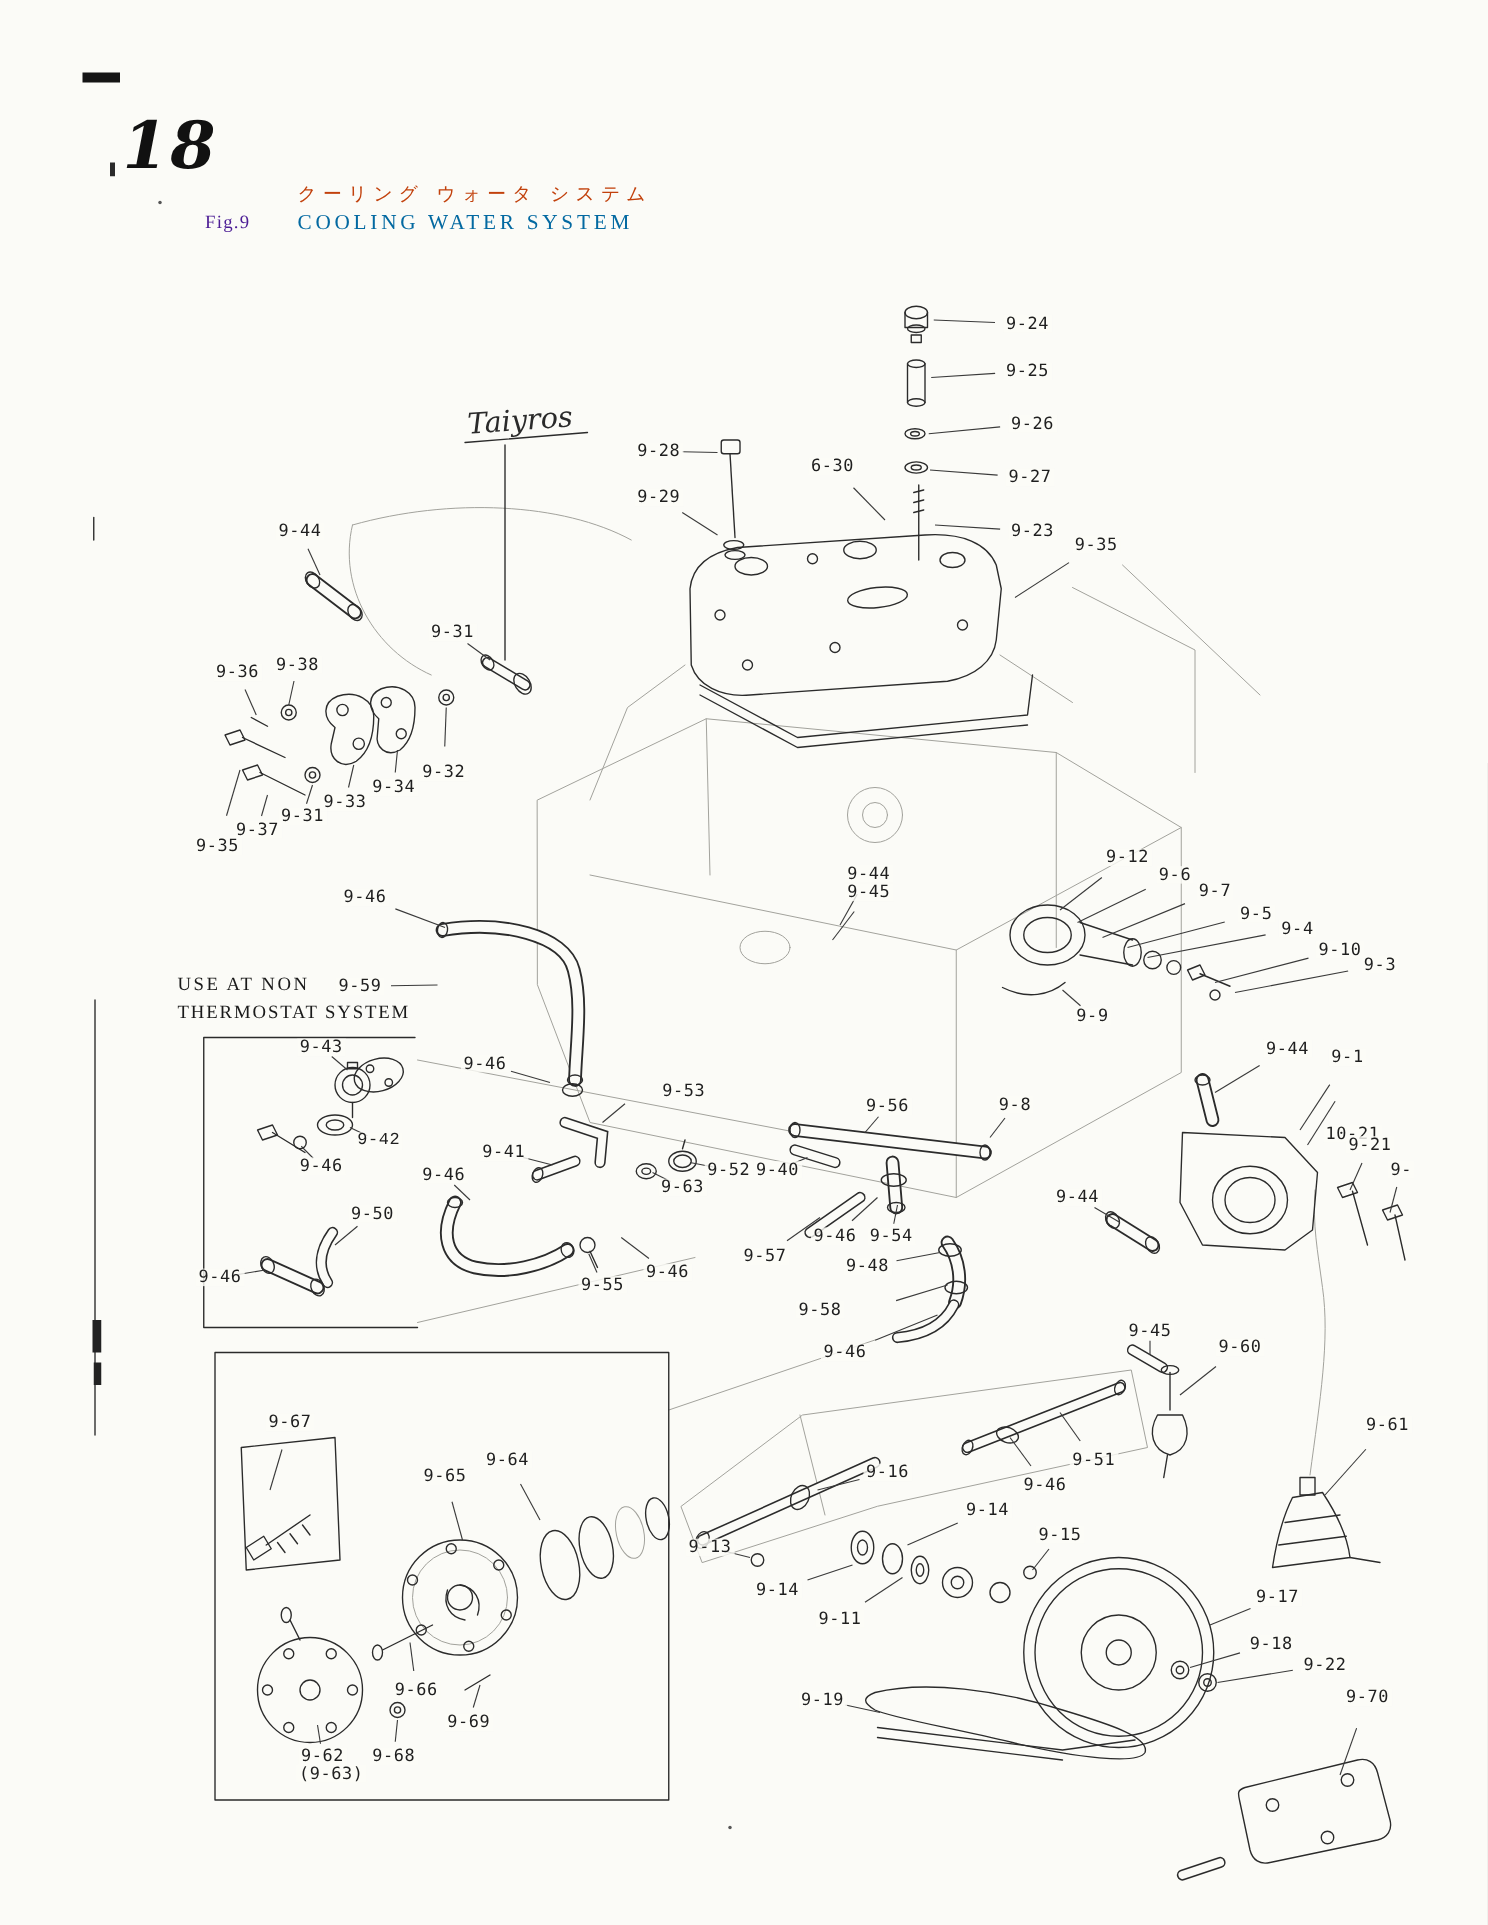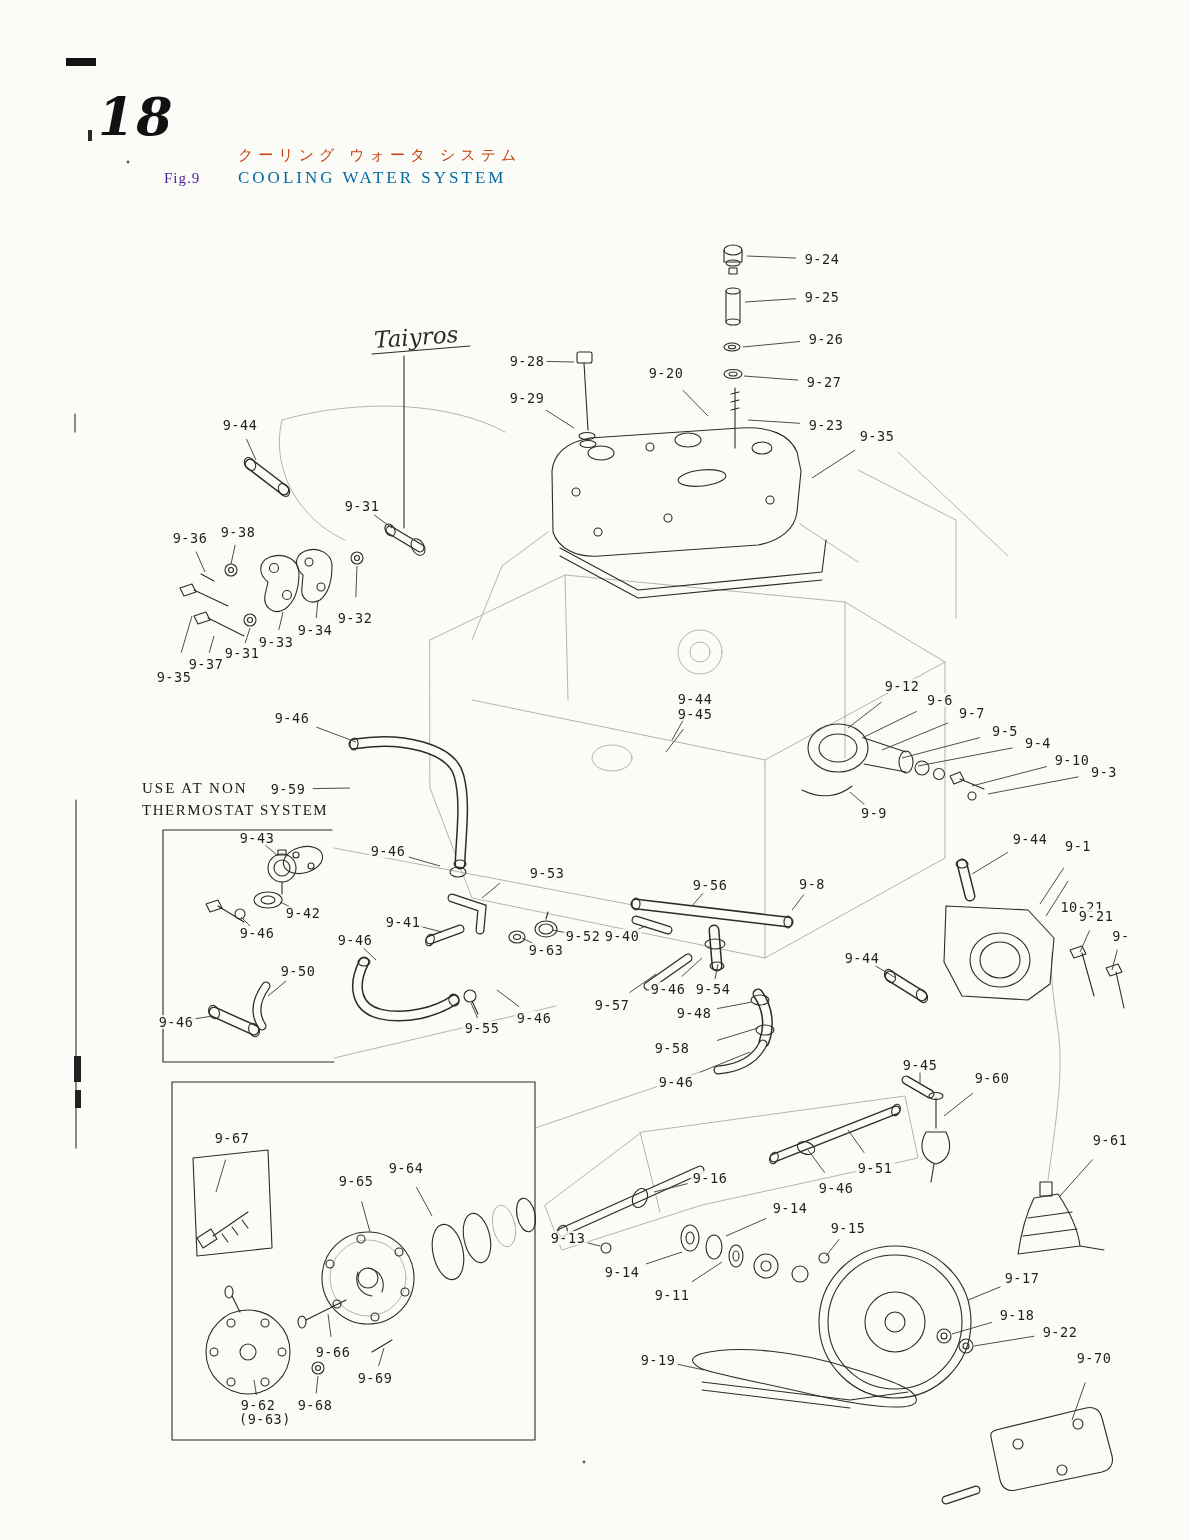--- a/index.html
+++ b/index.html
@@ -413,21 +413,21 @@
   <div class="handwritten">Taiyros</div>
   <div class="note-line1">USE AT NON</div>
   <div class="note-line2">THERMOSTAT SYSTEM</div>
 
   <div id="labels-layer">
       <div class="part-label" style="left: 822px; top: 259px;">9-24</div>
       <div class="part-label" style="left: 822px; top: 297px;">9-25</div>
       <div class="part-label" style="left: 826px; top: 339px;">9-26</div>
       <div class="part-label" style="left: 824px; top: 382px;">9-27</div>
       <div class="part-label" style="left: 527px; top: 361px;">9-28</div>
-      <div class="part-label" style="left: 666px; top: 373px;">9-20</div>
+      <div class="part-label" style="left: 666px; top: 373px;">6-30</div>
       <div class="part-label" style="left: 527px; top: 398px;">9-29</div>
       <div class="part-label" style="left: 826px; top: 425px;">9-23</div>
       <div class="part-label" style="left: 877px; top: 436px;">9-35</div>
       <div class="part-label" style="left: 240px; top: 425px;">9-44</div>
       <div class="part-label" style="left: 362px; top: 506px;">9-31</div>
       <div class="part-label" style="left: 190px; top: 538px;">9-36</div>
       <div class="part-label" style="left: 238px; top: 532px;">9-38</div>
       <div class="part-label" style="left: 355px; top: 618px;">9-32</div>
       <div class="part-label" style="left: 315px; top: 630px;">9-34</div>
       <div class="part-label" style="left: 276px; top: 642px;">9-33</div>
@@ -449,37 +449,37 @@
       <div class="part-label" style="left: 1030px; top: 839px;">9-44</div>
       <div class="part-label" style="left: 1078px; top: 846px;">9-1</div>
       <div class="part-label" style="left: 1082px; top: 859px; margin-top: 48px;">10-21</div>
       <div class="part-label" style="left: 257px; top: 838px;">9-43</div>
       <div class="part-label" style="left: 388px; top: 851px;">9-46</div>
       <div class="part-label" style="left: 512px; top: 873px; margin-left: 35px;">9-53</div>
       <div class="part-label" style="left: 710px; top: 885px;">9-56</div>
       <div class="part-label" style="left: 812px; top: 884px;">9-8</div>
       <div class="part-label" style="left: 1096px; top: 916px;">9-21</div>
       <div class="part-label" style="left: 1121px; top: 936px;">9-</div>
-      <div class="part-label" style="left: 303px; top: 913px;">9-42</div>
+      <div class="part-label" style="left: 303px; top: 913px; font-family: Liberation Mono, monospace;">9-42</div>
       <div class="part-label" style="left: 257px; top: 933px;">9-46</div>
       <div class="part-label" style="left: 403px; top: 922px;">9-41</div>
       <div class="part-label" style="left: 583px; top: 936px;">9-52</div>
       <div class="part-label" style="left: 622px; top: 936px;">9-40</div>
       <div class="part-label" style="left: 546px; top: 950px;">9-63</div>
       <div class="part-label" style="left: 355px; top: 940px;">9-46</div>
       <div class="part-label" style="left: 298px; top: 971px;">9-50</div>
       <div class="part-label" style="left: 176px; top: 1022px;">9-46</div>
       <div class="part-label" style="left: 482px; top: 1028px;">9-55</div>
       <div class="part-label" style="left: 534px; top: 1018px;">9-46</div>
       <div class="part-label" style="left: 612px; top: 1005px;">9-57</div>
       <div class="part-label" style="left: 668px; top: 989px;">9-46</div>
       <div class="part-label" style="left: 713px; top: 989px;">9-54</div>
       <div class="part-label" style="left: 862px; top: 958px;">9-44</div>
       <div class="part-label" style="left: 694px; top: 1013px;">9-48</div>
-      <div class="part-label" style="left: 672px; top: 1048px;">9-58</div>
+      <div class="part-label" style="left: 656px; top: 1048px;">9-58</div>
       <div class="part-label" style="left: 676px; top: 1082px;">9-46</div>
       <div class="part-label" style="left: 920px; top: 1065px;">9-45</div>
       <div class="part-label" style="left: 992px; top: 1078px;">9-60</div>
       <div class="part-label" style="left: 232px; top: 1138px;">9-67</div>
       <div class="part-label" style="left: 356px; top: 1181px;">9-65</div>
       <div class="part-label" style="left: 406px; top: 1168px;">9-64</div>
       <div class="part-label" style="left: 710px; top: 1178px;">9-16</div>
       <div class="part-label" style="left: 875px; top: 1168px;">9-51</div>
       <div class="part-label" style="left: 836px; top: 1188px;">9-46</div>
       <div class="part-label" style="left: 1110px; top: 1140px;">9-61</div>

